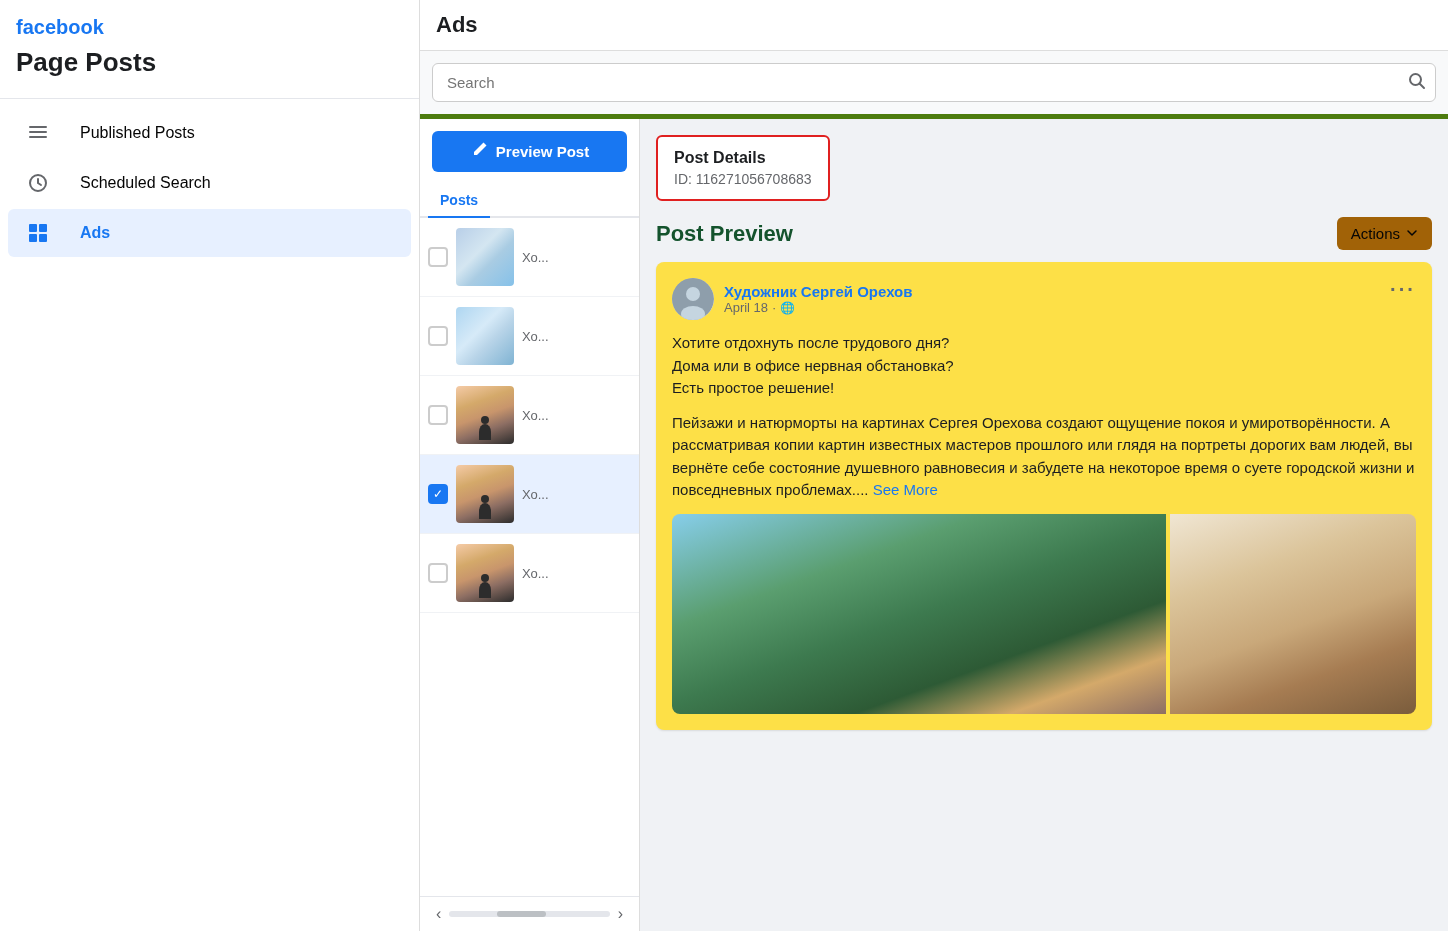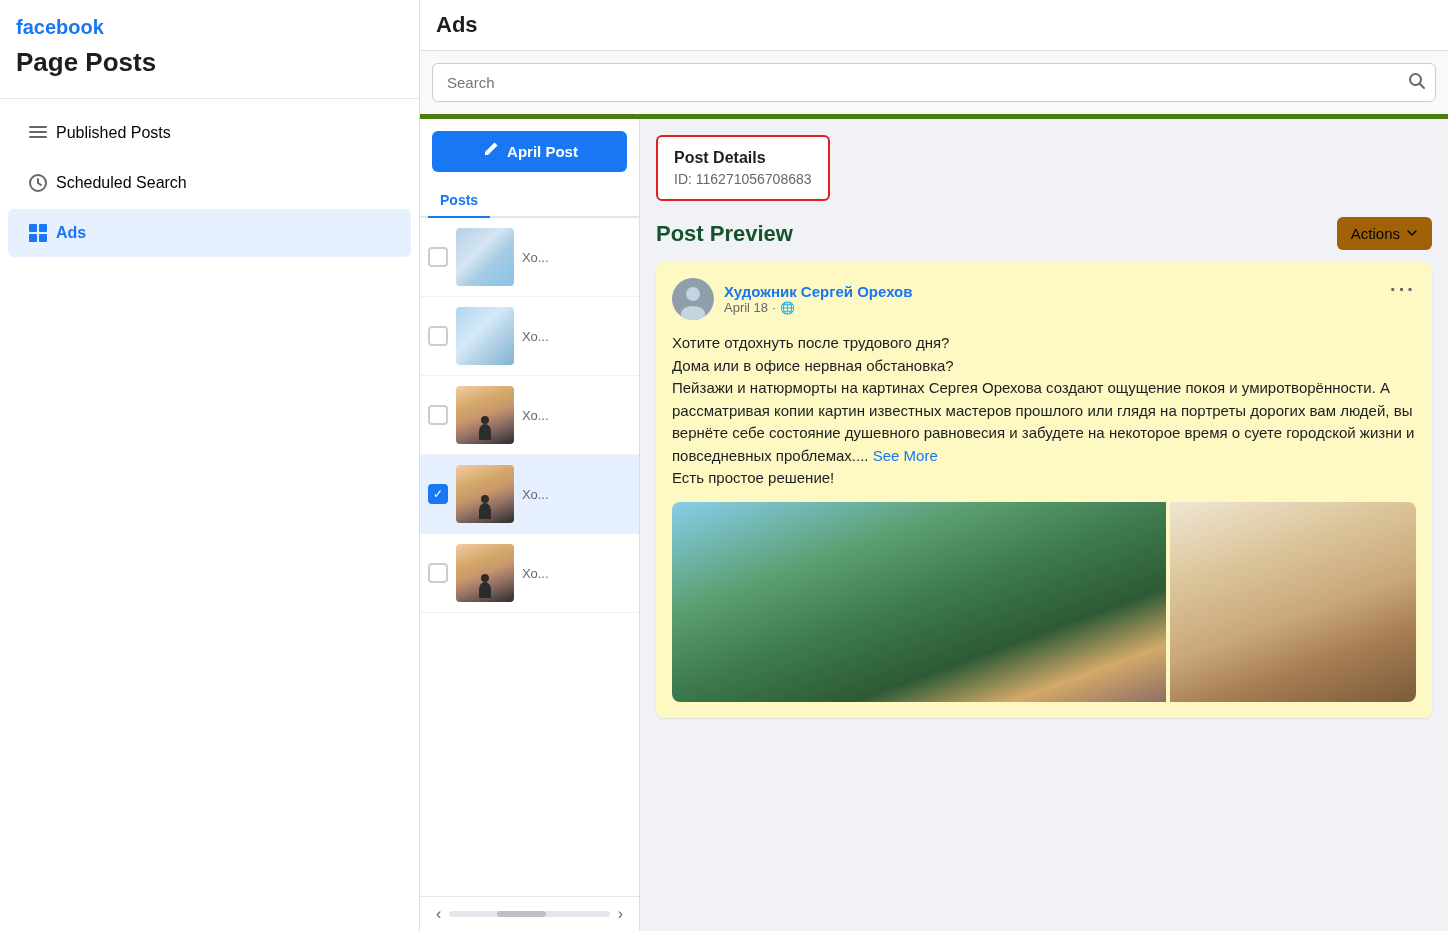--- a/index.html
+++ b/index.html
@@ -32,21 +32,21 @@
       margin-bottom: 12px;
     }
     .sidebar-nav {
       padding: 8px 0;
     }
     .nav-item {
       display: flex;
       align-items: center;
       padding: 10px 16px;
       cursor: pointer;
-      gap: 4px;
+      gap: 28px;
       font-size: 16px;
       color: #050505;
       border-radius: 6px;
       margin: 2px 8px;
     }
     .nav-item.active {
       background: #e7f0ff;
       color: #1877f2;
       font-weight: 600;
     }
@@ -292,21 +292,21 @@
       cursor: pointer;
       display: flex;
       align-items: center;
       gap: 6px;
       font-weight: 500;
       color: #050505;
     }
 
     
     .fb-post-card {
-      background: #fef9c3;
+      background: #fde047;
       border-radius: 8px;
       box-shadow: 0 1px 2px rgba(0,0,0,0.1);
       padding: 16px;
     }
     .fb-post-top {
       display: flex;
       align-items: flex-start;
       justify-content: space-between;
       margin-bottom: 12px;
     }
@@ -473,21 +473,21 @@
   <div class="content-area">
 
     <div class="posts-panel">
 
       <button class="create-post-btn">
         <span>
           <svg width="18" height="18" viewBox="0 0 18 18" fill="white">
             <path d="M13.5 1.5l3 3L7 14H4v-3L13.5 1.5z"></path>
           </svg>
         </span>
-        <span>April Post</span>
+        <span>Preview Post</span>
       </button>
 
       <div class="posts-tabs">
         <div class="posts-tab active">
           <span>Posts</span>
         </div>
       </div>
 
       <div class="posts-list">
 
@@ -580,25 +580,25 @@
             </div>
           </div>
           <button class="post-more-btn">
             <span>···</span>
           </button>
         </div>
 
         <div class="fb-post-body">
           <div>Хотите отдохнуть после трудового дня?</div>
           <div>Дома или в офисе нервная обстановка?</div>
+          <div style="margin-bottom:12px;">Есть простое решение!</div>
           <div>
             <span>Пейзажи и натюрморты на картинах Сергея Орехова создают ощущение покоя и умиротворённости. А рассматривая копии картин известных мастеров прошлого или глядя на портреты дорогих вам людей, вы вернёте себе состояние душевного равновесия и забудете на некоторое время о суете городской жизни и повседневных проблемах....</span>
             <span class="see-more">See More</span>
           </div>
-          <div style="margin-bottom:12px;">Есть простое решение!</div>
         </div>
 
         <div class="post-images">
           <div class="post-image post-img-landscape"></div>
           <div class="post-image post-img-portrait" style="background: linear-gradient(160deg, #f0e6d3 0%, #dbc49a 30%, #c9a87a 55%, #a67c52 75%, #7a5c3c 100%);"></div>
         </div>
       </div>
 
     </div>
   </div>

